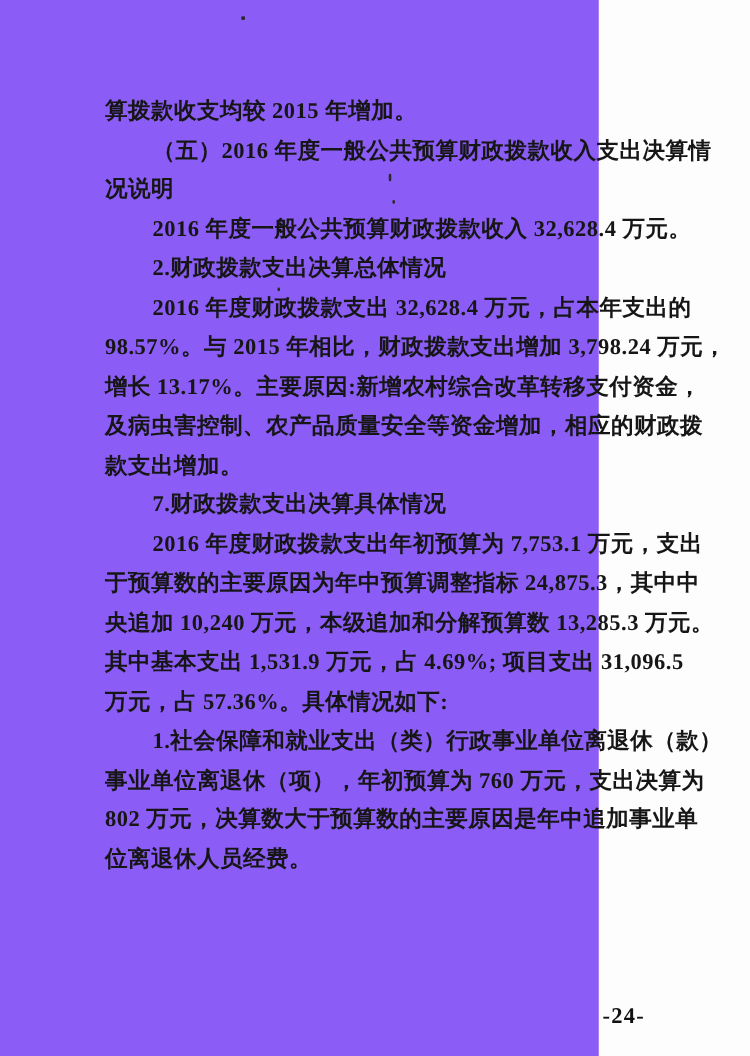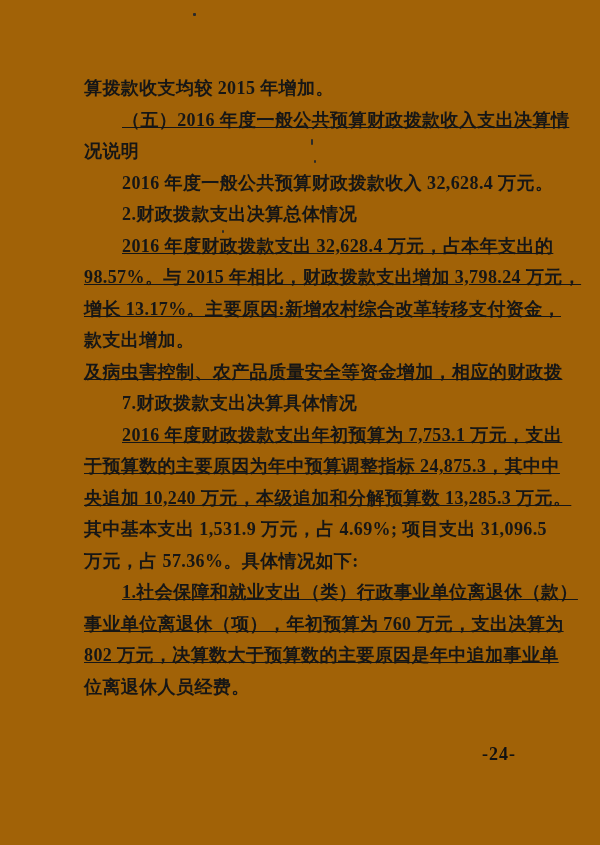--- a/index.html
+++ b/index.html
@@ -11,52 +11,51 @@
     height: 845px;
     position: relative;
     overflow: hidden;
     background: #fdfdfd;
     font-family: "Liberation Serif", "DejaVu Serif", serif;
   }
   .page {
     position: absolute;
     left: 0;
     top: 0;
-    width: 600px;
+    width: 479px;
     height: 845px;
-    background: #a16207;
+    background: #8b5cf6;
   }
   .doc {
     position: absolute;
     left: 84px;
     top: 73px;
     width: 458px;
     color: #161616;
     font-weight: 700;
     font-size: 18px;
     line-height: 31.5px;
     letter-spacing: 0.4px;
   }
   .line {
     height: 31.5px;
     white-space: nowrap;
   }
   .line.justify {
     text-align: justify;
     text-align-last: justify;
     text-justify: inter-character;
-    text-decoration: underline;
   }
   .line.indent {
     text-indent: 38px;
   }
   .pageno {
     position: absolute;
     left: 482px;
-    top: 744px;
+    top: 802px;
     color: #111111;
     font-weight: 700;
     font-size: 18px;
     letter-spacing: 1px;
   }
   .speck {
     position: absolute;
     background: #2a2a2a;
     border-radius: 1px;
   }
@@ -71,22 +70,22 @@
 <div class="page">
   <div class="doc" id="doc">
       <div class="line">算拨款收支均较 2015 年增加。</div>
       <div class="line justify indent">（五）2016 年度一般公共预算财政拨款收入支出决算情</div>
       <div class="line">况说明</div>
       <div class="line indent">2016 年度一般公共预算财政拨款收入 32,628.4 万元。</div>
       <div class="line indent">2.财政拨款支出决算总体情况</div>
       <div class="line justify indent">2016 年度财政拨款支出 32,628.4 万元，占本年支出的</div>
       <div class="line justify">98.57%。与 2015 年相比，财政拨款支出增加 3,798.24 万元，</div>
       <div class="line justify">增长 13.17%。主要原因:新增农村综合改革转移支付资金，</div>
+      <div class="line justify">及病虫害控制、农产品质量安全等资金增加，相应的财政拨</div>
       <div class="line">款支出增加。</div>
-      <div class="line justify">及病虫害控制、农产品质量安全等资金增加，相应的财政拨</div>
       <div class="line indent">7.财政拨款支出决算具体情况</div>
       <div class="line justify indent">2016 年度财政拨款支出年初预算为 7,753.1 万元，支出</div>
       <div class="line justify">于预算数的主要原因为年中预算调整指标 24,875.3，其中中</div>
       <div class="line justify">央追加 10,240 万元，本级追加和分解预算数 13,285.3 万元。</div>
       <div class="line">其中基本支出 1,531.9 万元，占 4.69%; 项目支出 31,096.5</div>
       <div class="line">万元，占 57.36%。具体情况如下:</div>
       <div class="line justify indent">1.社会保障和就业支出（类）行政事业单位离退休（款）</div>
       <div class="line justify">事业单位离退休（项），年初预算为 760 万元，支出决算为</div>
       <div class="line justify">802 万元，决算数大于预算数的主要原因是年中追加事业单</div>
       <div class="line">位离退休人员经费。</div>

